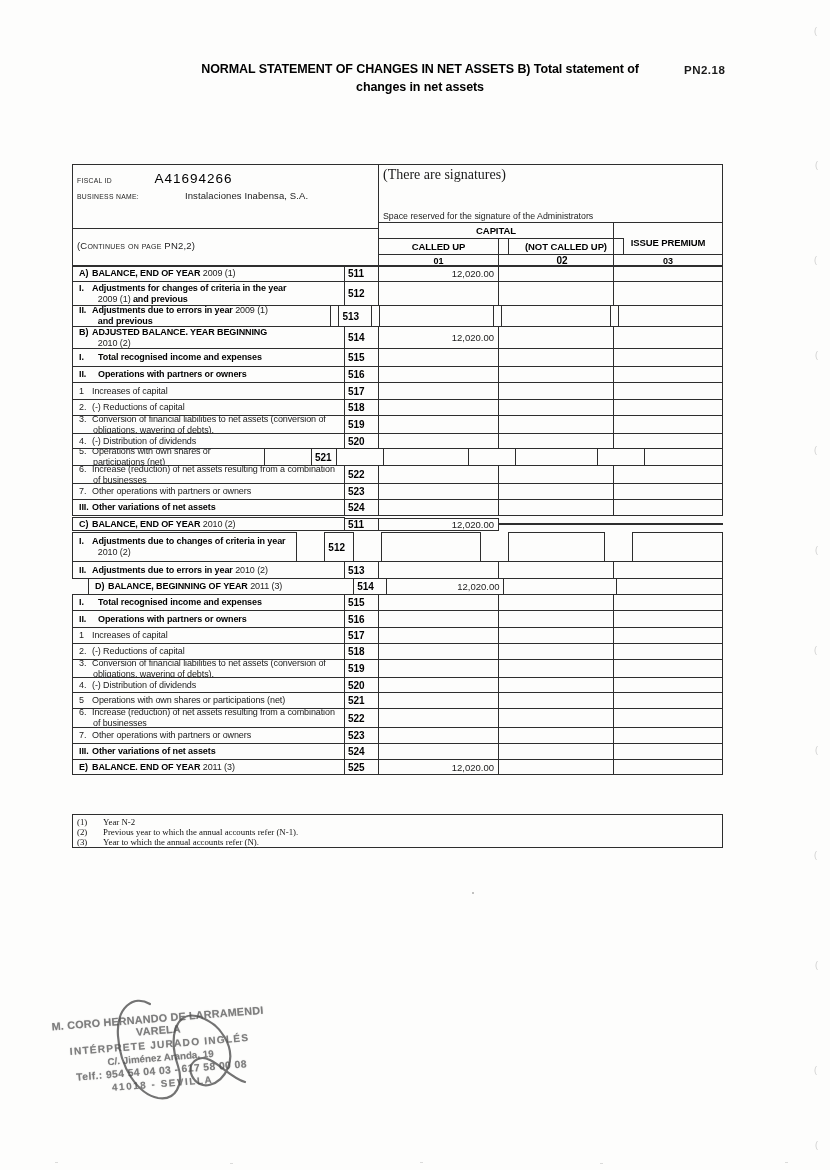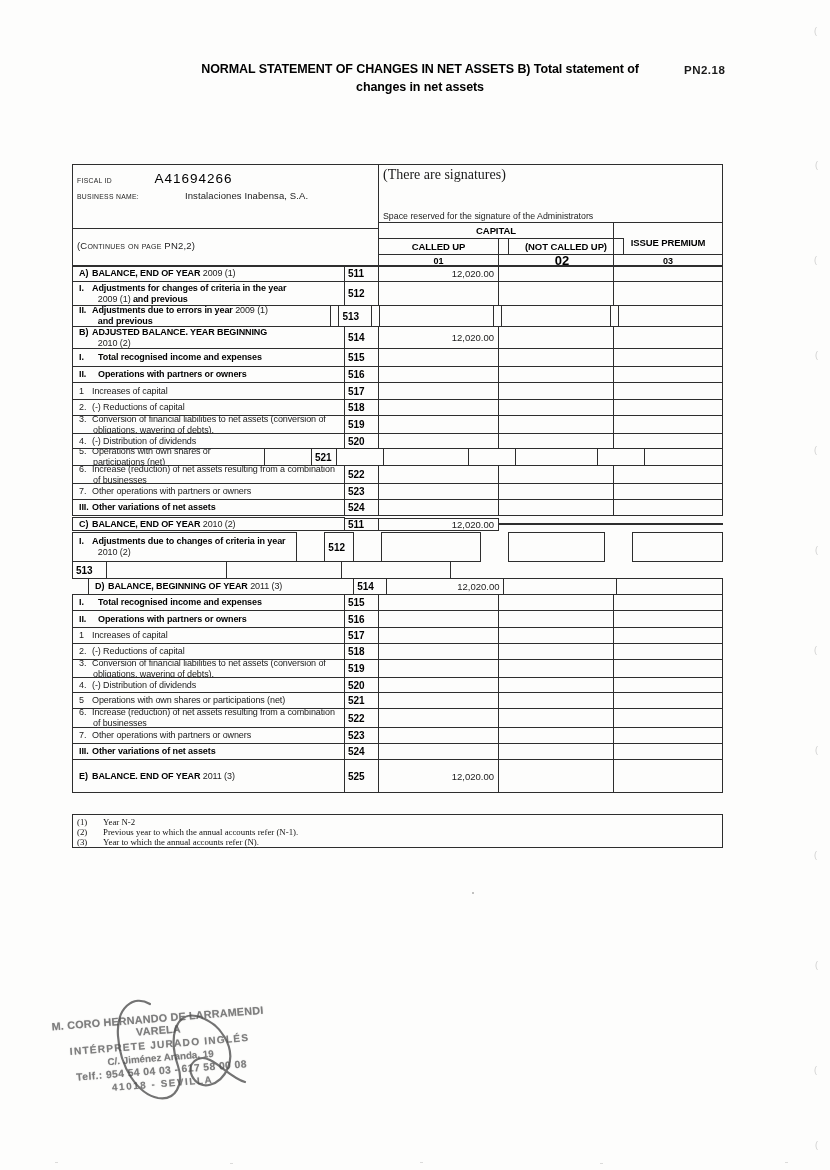--- a/index.html
+++ b/index.html
@@ -28,21 +28,21 @@
   .continues .txt{ position:absolute; left:4px; top:11px; font-variant:small-caps; font-size:9.5px; letter-spacing:0.2px; color:#222;}
   .sigbox{ left:306px; top:0; width:345px; height:59px; }
   .sigbox .sig{ position:absolute; left:4px; top:2px; font-family:"Liberation Serif", serif; font-size:14px; color:#1a1a1a; }
   .sigbox .space{ position:absolute; left:4px; bottom:1px; font-size:8.8px; color:#222; }
   .hc{ display:flex; align-items:center; justify-content:center; font-weight:bold; font-size:9.5px; letter-spacing:-0.1px; color:#000; }
   .capital{ left:306px; top:58px; width:236px; height:17px; }
   .called{ left:306px; top:74px; width:121px; height:17px; }
   .notcalled{ left:426px; top:74px; width:116px; height:17px;margin-left:10px; }
   .issue{ left:541px; top:58px; width:110px; height:33px; padding-top:14px; align-items:flex-start;}
   .n01{ left:306px; top:90px; width:121px; height:13px; font-size:9px;}
-  .n02{ left:426px; top:90px; width:116px; height:13px; font-size:13px;padding-left:12px;}
+  .n02{ left:426px; top:90px; width:116px; height:13px; font-size:10px;padding-left:12px;}
   .n03{ left:541px; top:90px; width:110px; height:13px; font-size:9px;}
   
   .rows{ position:absolute; left:0; top:102px; width:651px; }
   .trow{ display:flex; margin-top:-1px; }
   .c{ border:1px solid #2e2e2e; box-sizing:border-box; display:flex; align-items:center; overflow:hidden; background:transparent;}
   .c + .c{ margin-left:-1px; }
   .clabel{ width:273px; padding:1px 2px 1px 3px; }
   .ltext{ font-size:9px; line-height:1.18; letter-spacing:-0.1px; padding-left:17px; text-indent:-14px; color:#1a1a1a;}
   .b .ltext{ font-weight:bold; color:#000;}
   .b .yr{ font-weight:normal; color:#222; }
@@ -254,20 +254,23 @@
         <div class="trow" style="height: 30px; gap: 28px;">
           <div class="c clabel b">
             <div class="ltext"><span class="num">I.</span>Adjustments due to changes of criteria in year<br><span class="yr">&nbsp;&nbsp;2010 (2)</span></div>
           </div>
           <div class="c ccode">512</div>
           <div class="c cval"></div>
           <div class="c cval cv2"></div>
           <div class="c cval cv3"></div>
         </div>
         <div class="trow" style="height: 18px;">
+          <div class="c clabel b">
+            <div class="ltext"><span class="num">II.</span>Adjustments due to errors in year <span class="yr">2010 (2)</span></div>
+          </div>
           <div class="c ccode">513</div>
           <div class="c cval"></div>
           <div class="c cval cv2"></div>
           <div class="c cval cv3"></div>
         </div>
         <div class="trow" style="height: 17px; padding-left: 16px;">
           <div class="c clabel b">
             <div class="ltext"><span class="num">D)</span>BALANCE, BEGINNING OF YEAR <span class="yr">2011   (3)</span></div>
           </div>
           <div class="c ccode">514</div>
@@ -358,21 +361,21 @@
         </div>
         <div class="trow" style="height: 17px;">
           <div class="c clabel b">
             <div class="ltext"><span class="num">III.</span>Other variations of net assets</div>
           </div>
           <div class="c ccode">524</div>
           <div class="c cval"></div>
           <div class="c cval cv2"></div>
           <div class="c cval cv3"></div>
         </div>
-        <div class="trow" style="height: 34px;">
+        <div class="trow" style="height: 16px;">
           <div class="c clabel b">
             <div class="ltext"><span class="num">E)</span>BALANCE. END OF YEAR <span class="yr">2011   (3)</span></div>
           </div>
           <div class="c ccode">525</div>
           <div class="c cval">12,020.00</div>
           <div class="c cval cv2"></div>
           <div class="c cval cv3"></div>
         </div>
       </div>
 

